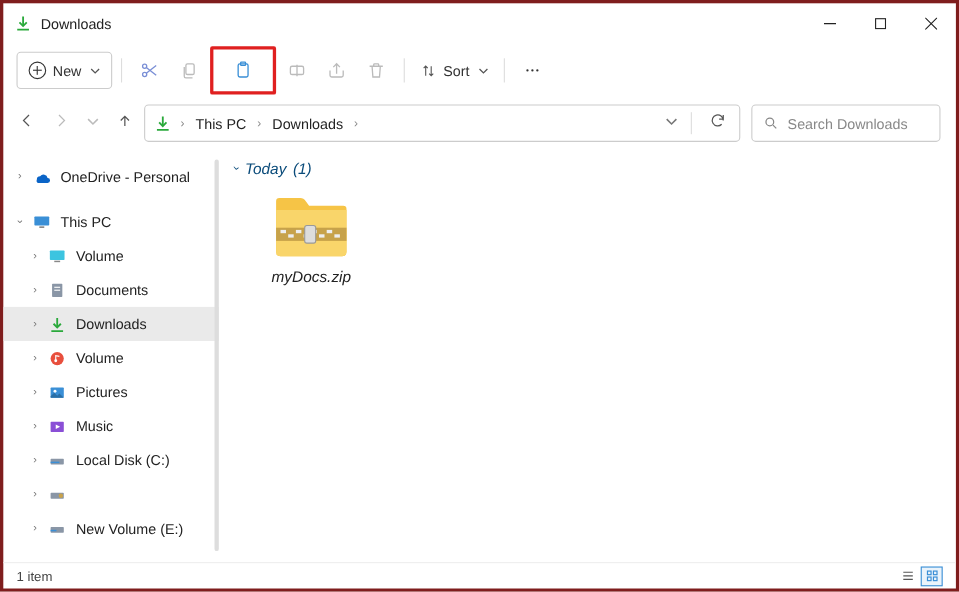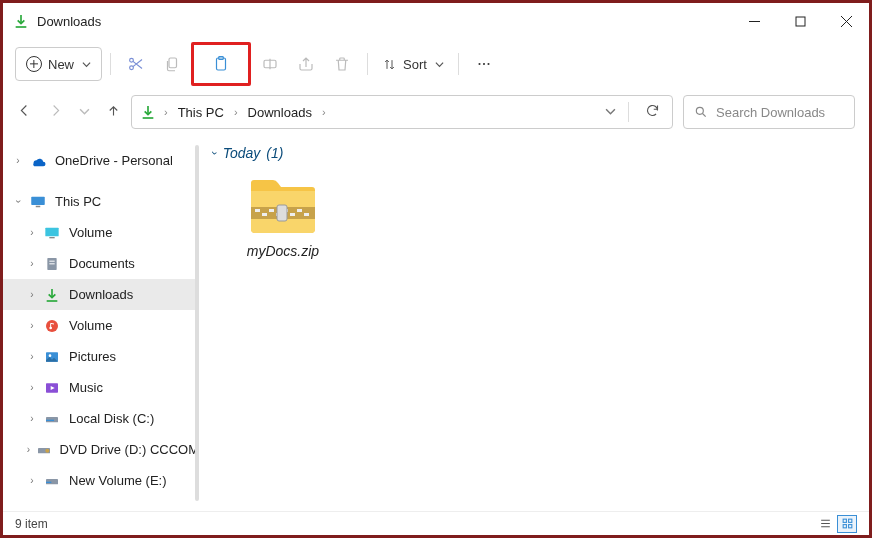--- a/index.html
+++ b/index.html
@@ -306,21 +306,20 @@
         <span>Local Disk (C:)</span>
       </div>
       <div class="tree-item indent1">
         <span class="tree-chev">›</span>
         <span class="tree-icon">
             <svg width="16" height="16" viewBox="0 0 24 24">
               <rect x="3" y="9" width="18" height="8" rx="1" fill="#8a96a6"></rect>
               <circle cx="17" cy="13" r="3" fill="#c9a24a"></circle>
             </svg>
           </span>
-        <span>DVD Drive (D:) CCCOM</span>
       </div>
       <div class="tree-item indent1">
         <span class="tree-chev">›</span>
         <span class="tree-icon">
             <svg width="16" height="16" viewBox="0 0 24 24">
               <rect x="3" y="9" width="18" height="8" rx="1" fill="#8a96a6"></rect>
               <rect x="3" y="13" width="8" height="2" fill="#3a8fd6"></rect>
             </svg>
           </span>
         <span>New Volume (E:)</span>
@@ -351,21 +350,21 @@
             </g>
             <rect x="30" y="28" width="10" height="16" rx="2" fill="#ddd" stroke="#999"></rect>
           </svg>
           <div class="file-label">myDocs.zip</div>
         </div>
       </div>
     </div>
   </div>
 
   <div class="status">
-    <span>9 item</span>
+    <span>1 item</span>
     <span class="sp"></span>
     <div class="view-toggle">
       <div class="vt">
           <svg width="13" height="13" viewBox="0 0 24 24" fill="none" stroke="#555" stroke-width="2">
             <path d="M4 6h16M4 12h16M4 18h16"></path>
           </svg>
         </div>
       <div class="vt active">
           <svg width="13" height="13" viewBox="0 0 24 24" fill="none" stroke="#3a8fd6" stroke-width="2">
             <rect x="4" y="4" width="6" height="6"></rect>

